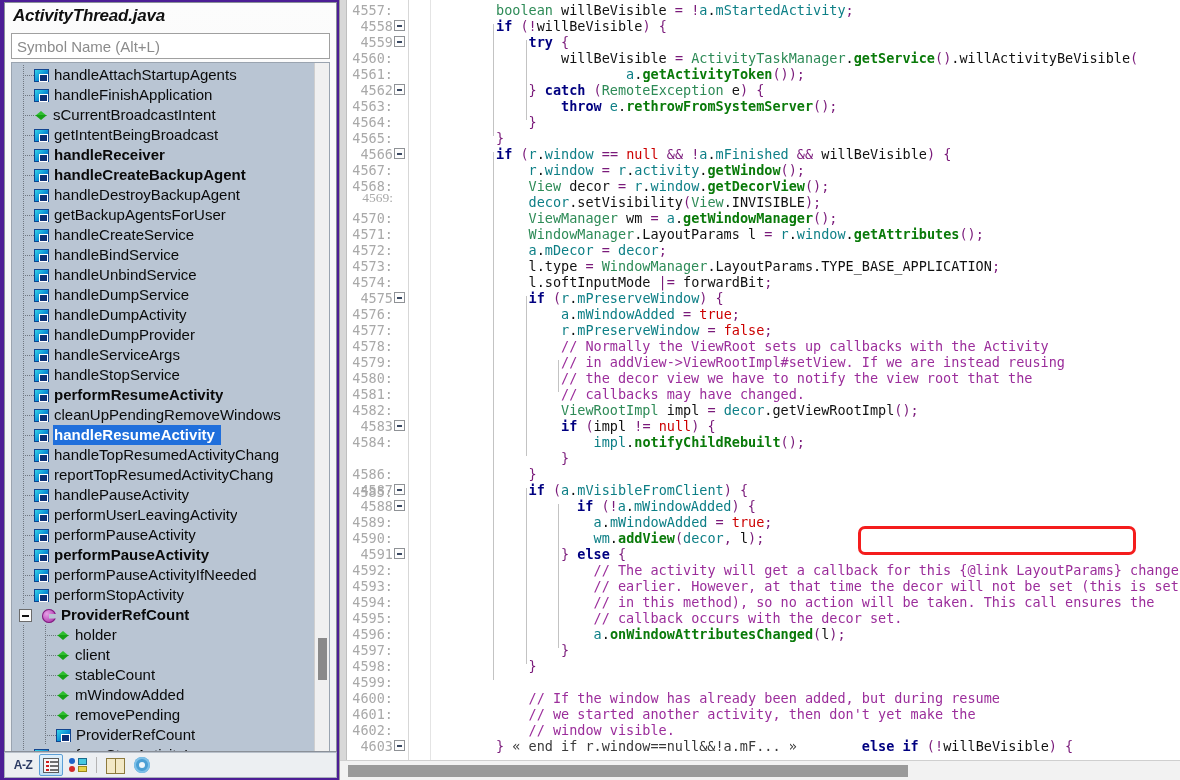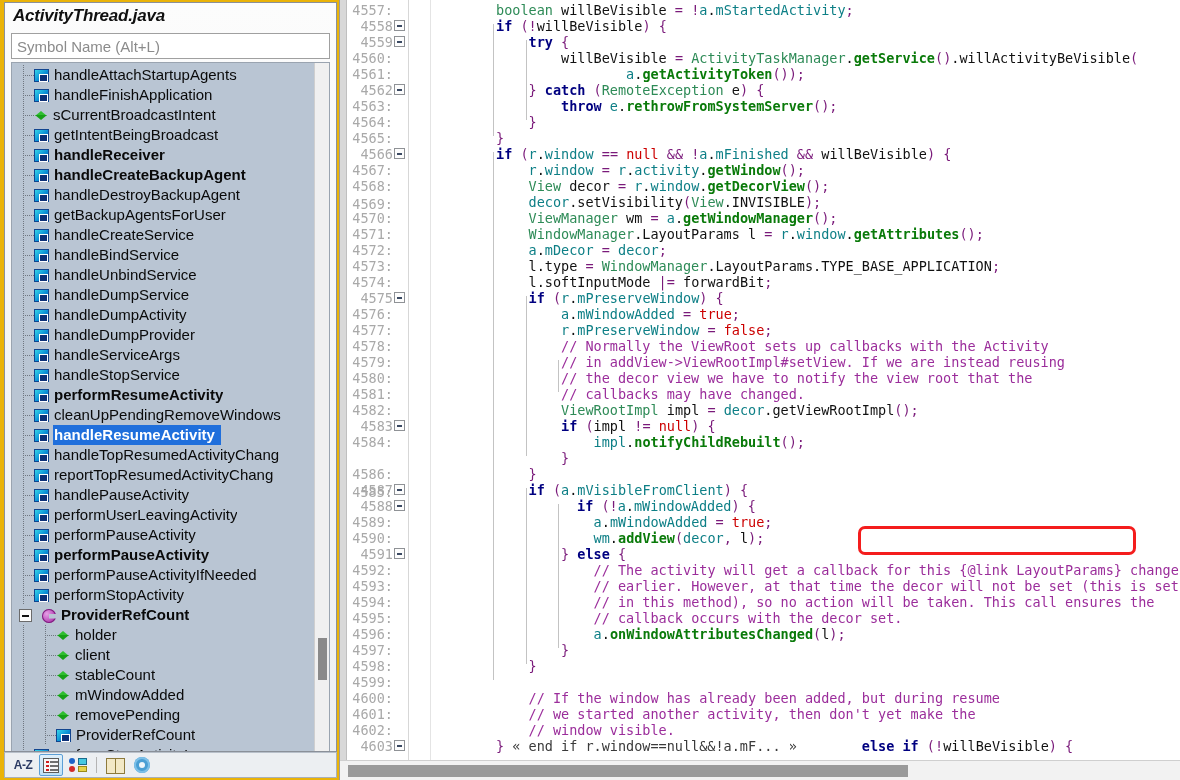--- a/index.html
+++ b/index.html
@@ -15,21 +15,21 @@
     width: 1180px; height: 780px;
     display: flex;
     background: #d4d0c8;
   }
 
   
   #sidebar {
     position: relative;
     width: 340px;
     height: 780px;
-    background: #eab308;
+    background: #4c1d95;
     border-right: 1px solid #9a9a9a;
     display: flex;
     flex-direction: column;
   }
   #sidebar-inner {
     position: absolute;
     left: 4px; top: 2px;
     width: 333px; height: 750px;
     background: linear-gradient(to bottom,#fcfcfc 0%, #eef0f2 100%);
     border: 1px solid #8a9099;
@@ -581,21 +581,21 @@
         <div class="ln" style="top: 34px;">4559</div>
         <div class="ln" style="top: 50px;">4560:</div>
         <div class="ln" style="top: 66px;">4561:</div>
         <div class="ln" style="top: 82px;">4562</div>
         <div class="ln" style="top: 98px;">4563:</div>
         <div class="ln" style="top: 114px;">4564:</div>
         <div class="ln" style="top: 130px;">4565:</div>
         <div class="ln" style="top: 146px;">4566</div>
         <div class="ln" style="top: 162px;">4567:</div>
         <div class="ln" style="top: 178px;">4568:</div>
-        <div class="ln" style="top: 196px;">4569:</div>
+        <div class="ln" style="top: 190px; font-family: Liberation Serif, serif;">4569:</div>
         <div class="ln" style="top: 210px;">4570:</div>
         <div class="ln" style="top: 226px;">4571:</div>
         <div class="ln" style="top: 242px;">4572:</div>
         <div class="ln" style="top: 258px;">4573:</div>
         <div class="ln" style="top: 274px;">4574:</div>
         <div class="ln" style="top: 290px;">4575</div>
         <div class="ln" style="top: 306px;">4576:</div>
         <div class="ln" style="top: 322px;">4577:</div>
         <div class="ln" style="top: 338px;">4578:</div>
         <div class="ln" style="top: 354px;">4579:</div>

